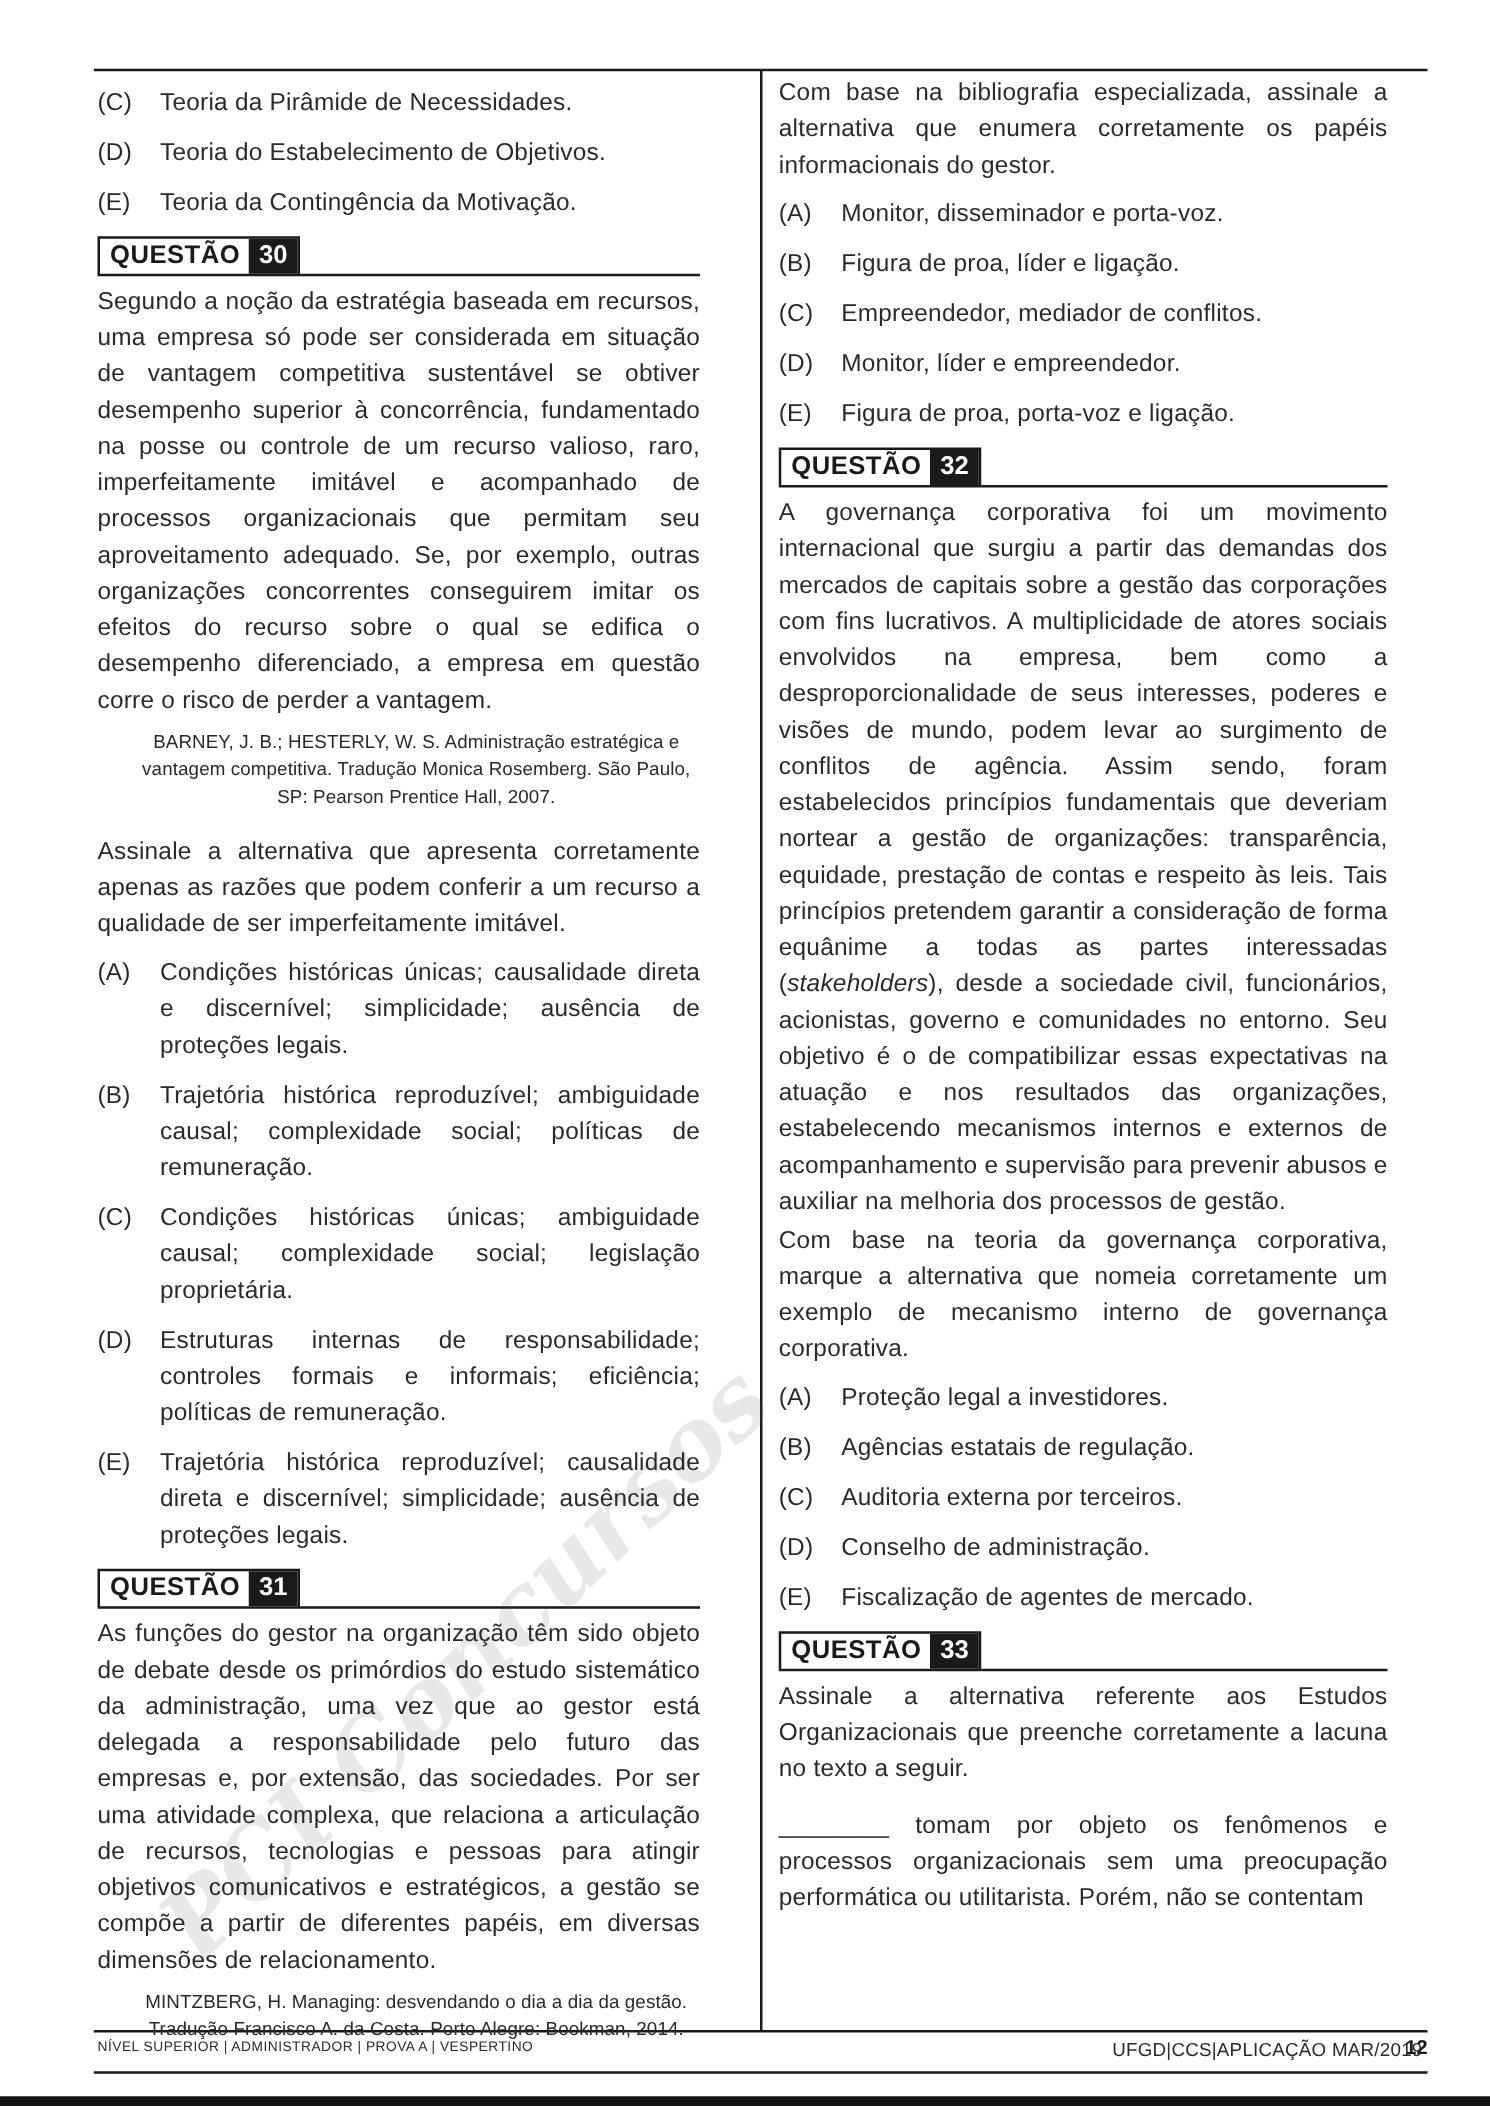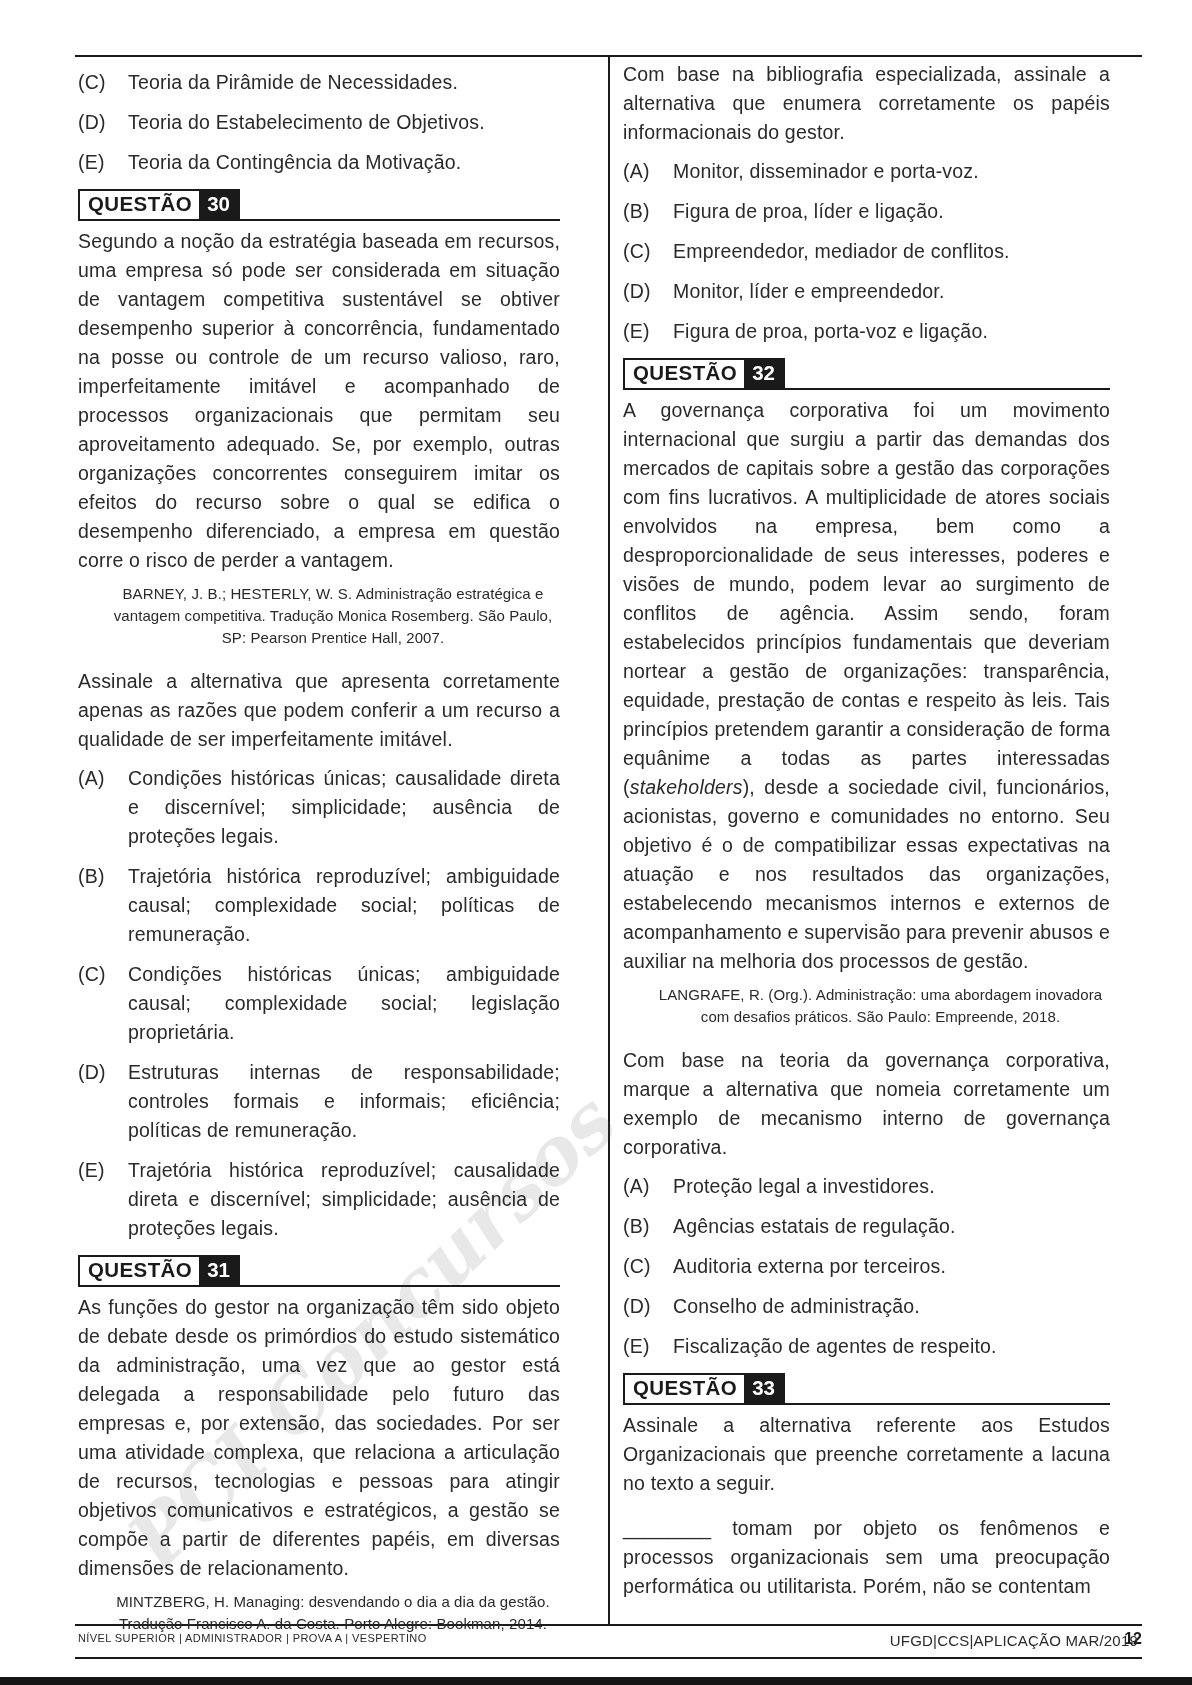--- a/index.html
+++ b/index.html
@@ -144,42 +144,41 @@
   <div class="q-header">
     <div class="q-box">
       <span class="q-label">QUESTÃO</span>
       <span class="q-num">32</span>
     </div>
     <div class="q-fill"></div>
   </div>
 
   <p class="body-par"><span>A governança corporativa foi um movimento internacional que surgiu a partir das demandas dos mercados de capitais sobre a gestão das corporações com fins lucrativos. A multiplicidade de atores sociais envolvidos na empresa, bem como a desproporcionalidade de seus interesses, poderes e visões de mundo, podem levar ao surgimento de conflitos de agência. Assim sendo, foram estabelecidos princípios fundamentais que deveriam nortear a gestão de organizações: transparência, equidade, prestação de contas e respeito às leis. Tais princípios pretendem garantir a consideração de forma equânime a todas as partes interessadas (</span><i>stakeholders</i><span>), desde a sociedade civil, funcionários, acionistas, governo e comunidades no entorno. Seu objetivo é o de compatibilizar essas expectativas na atuação e nos resultados das organizações, estabelecendo mecanismos internos e externos de acompanhamento e supervisão para prevenir abusos e auxiliar na melhoria dos processos de gestão.</span></p>
 
-  <p class="citation">LANGRAFE, R. (Org.). Administração: uma abordagem inovadora com desafios práticos. São Paulo: Empreende, 2018.</p>
   <p class="stem">Com base na teoria da governança corporativa, marque a alternativa que nomeia corretamente um exemplo de mecanismo interno de governança corporativa.</p>
 
   <div class="option">
     <span class="letter">(A)</span>
     <span>Proteção legal a investidores.</span>
   </div>
   <div class="option">
     <span class="letter">(B)</span>
     <span>Agências estatais de regulação.</span>
   </div>
   <div class="option">
     <span class="letter">(C)</span>
     <span>Auditoria externa por terceiros.</span>
   </div>
   <div class="option">
     <span class="letter">(D)</span>
     <span>Conselho de administração.</span>
   </div>
   <div class="option">
     <span class="letter">(E)</span>
-    <span>Fiscalização de agentes de respeito.</span>
+    <span>Fiscalização de agentes de mercado.</span>
   </div>
 
   <div class="q-header">
     <div class="q-box">
       <span class="q-label">QUESTÃO</span>
       <span class="q-num">33</span>
     </div>
     <div class="q-fill"></div>
   </div>
 

